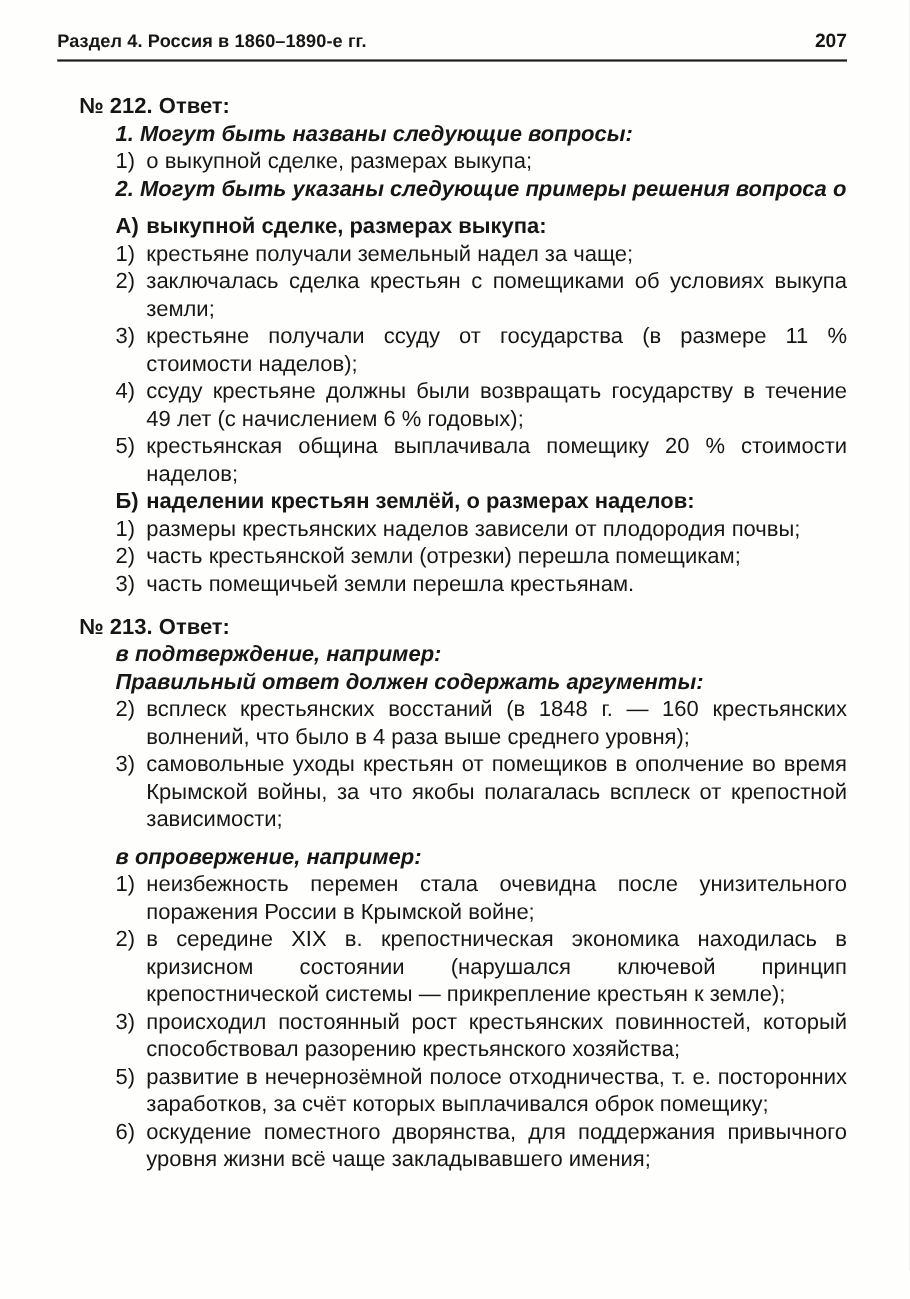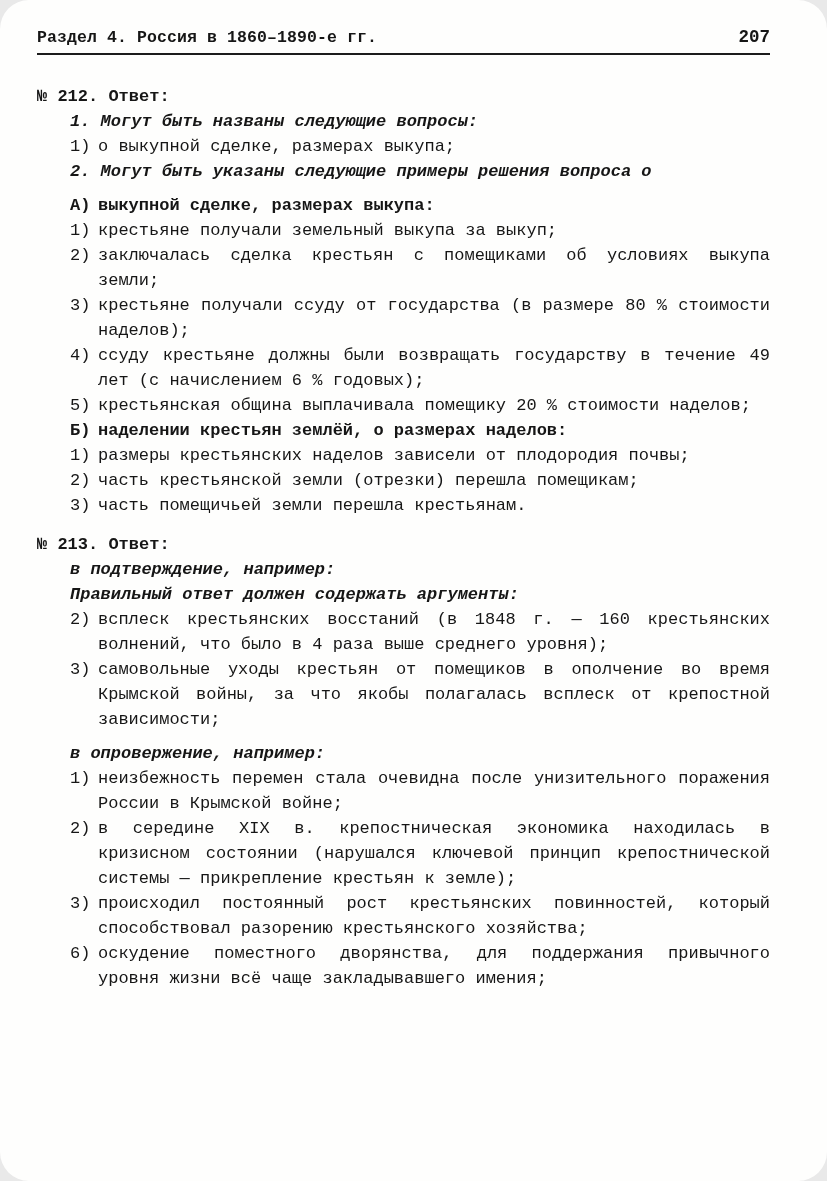--- a/index.html
+++ b/index.html
@@ -7,25 +7,24 @@
     padding: 0;
     background: #e9e9e9;
   }
   .page {
     position: relative;
     width: 827px;
     height: 1181px;
     margin: 0 auto;
     background: #fefefd;
     color: #161616;
-    font-family: Liberation Mono, monospace;
+    font-family: Liberation Sans, sans-serif;
     overflow: hidden;
     box-sizing: border-box;
-    padding: 27px 57px 0 37px;
-    border-radius: 29px;
+    padding: 27px 57px 0 52px;
   }
   .header {
     display: flex;
     justify-content: space-between;
     align-items: baseline;
   }
   .header .title {
     font-weight: bold;
     font-size: 16.5px;
     letter-spacing: 0.1px;
@@ -33,22 +32,23 @@
   .header .pagenum {
     font-weight: bold;
     font-size: 17.5px;
   }
   .rule {
     margin-top: 6px;
     border-bottom: 2px solid #1c1c1c;
   }
   .content {
     margin-top: 29px;
-    font-size: 17px;
+    font-size: 20px;
     line-height: 25px;
+    margin-left: 20px;
   }
   .line {
     text-align: justify;
   }
   .answer {
     font-weight: bold;
     margin-top: 14px;
   }
   .content .line:first-child {
     margin-top: 0;
@@ -81,33 +81,34 @@
     <span class="title">Раздел 4. Россия в 1860–1890-е гг.</span>
     <span class="pagenum">207</span>
   </div>
   <div class="rule"></div>
   <div class="content">
       <div class="line answer">№ 212. Ответ:</div>
       <div class="line subheading-italic">1. Могут быть названы следующие вопросы:</div>
       <div class="line item"><span class="marker">1)</span><span>о выкупной сделке, размерах выкупа;</span></div>
       <div class="line subheading-italic">2. Могут быть указаны следующие примеры решения вопроса о</div>
       <div class="line item-bold gap-before"><span class="marker">А)</span><span>выкупной сделке, размерах выкупа:</span></div>
-      <div class="line item"><span class="marker">1)</span><span>крестьяне получали земельный выкупа за выкуп;</span></div>
+      <div class="line item"><span class="marker">1)</span><span>крестьяне получали земельный надел за чаще;</span></div>
       <div class="line item"><span class="marker">2)</span><span>заключалась сделка крестьян с помещиками об условиях выкупа земли;</span></div>
-      <div class="line item"><span class="marker">3)</span><span>крестьяне получали ссуду от государства (в размере 80 % стоимости наделов);</span></div>
+      <div class="line item"><span class="marker">3)</span><span>крестьяне получали ссуду от государства (в размере 11 % стоимости наделов);</span></div>
       <div class="line item"><span class="marker">4)</span><span>ссуду крестьяне должны были возвращать государству в течение 49 лет (с начислением 6 % годовых);</span></div>
       <div class="line item"><span class="marker">5)</span><span>крестьянская община выплачивала помещику 20 % стоимости наделов;</span></div>
       <div class="line item-bold"><span class="marker">Б)</span><span>наделении крестьян землёй, о размерах наделов:</span></div>
       <div class="line item"><span class="marker">1)</span><span>размеры крестьянских наделов зависели от плодородия почвы;</span></div>
       <div class="line item"><span class="marker">2)</span><span>часть крестьянской земли (отрезки) перешла помещикам;</span></div>
       <div class="line item"><span class="marker">3)</span><span>часть помещичьей земли перешла крестьянам.</span></div>
       <div class="line answer">№ 213. Ответ:</div>
       <div class="line subheading-italic">в подтверждение, например:</div>
       <div class="line subheading-italic">Правильный ответ должен содержать аргументы:</div>
       <div class="line item"><span class="marker">2)</span><span>всплеск крестьянских восстаний (в 1848 г. — 160 крестьянских волнений, что было в 4 раза выше среднего уровня);</span></div>
       <div class="line item"><span class="marker">3)</span><span>самовольные уходы крестьян от помещиков в ополчение во время Крымской войны, за что якобы полагалась всплеск от крепостной зависимости;</span></div>
       <div class="line subheading-italic gap-before">в опровержение, например:</div>
       <div class="line item"><span class="marker">1)</span><span>неизбежность перемен стала очевидна после унизительного поражения России в Крымской войне;</span></div>
       <div class="line item"><span class="marker">2)</span><span>в середине XIX в. крепостническая экономика находилась в кризисном состоянии (нарушался ключевой принцип крепостнической системы — прикрепление крестьян к земле);</span></div>
       <div class="line item"><span class="marker">3)</span><span>происходил постоянный рост крестьянских повинностей, который способствовал разорению крестьянского хозяйства;</span></div>
+      <div class="line item"><span class="marker">5)</span><span>развитие в нечернозёмной полосе отходничества, т. е. посторонних заработков, за счёт которых выплачивался оброк помещику;</span></div>
       <div class="line item"><span class="marker">6)</span><span>оскудение поместного дворянства, для поддержания привычного уровня жизни всё чаще закладывавшего имения;</span></div>
     </div>
 </div>
 
 </body></html>

